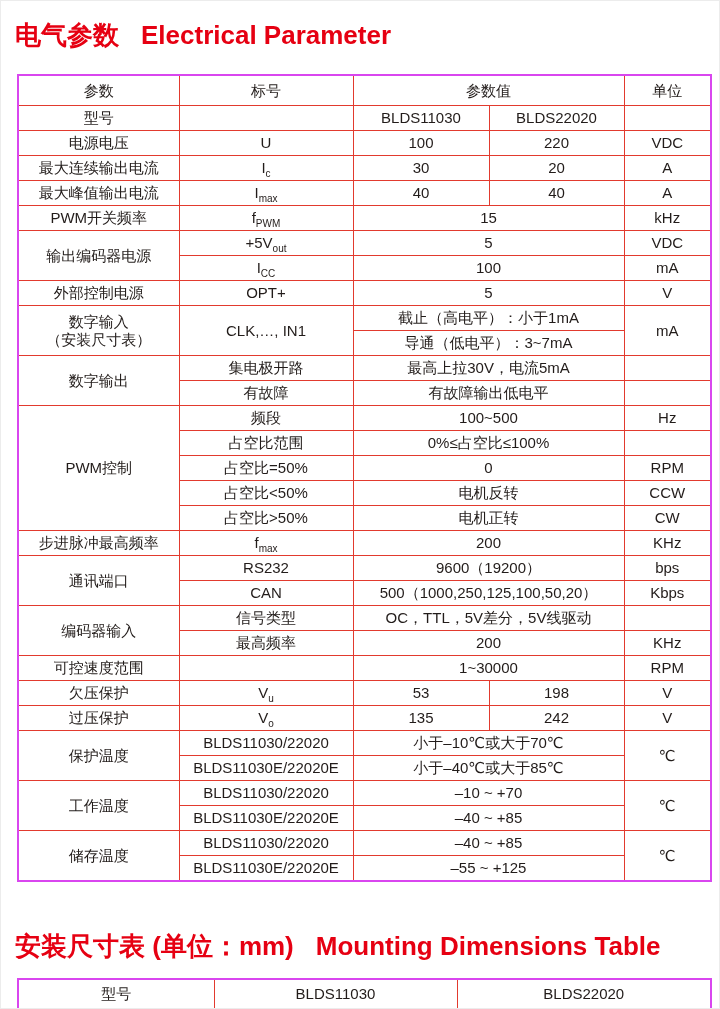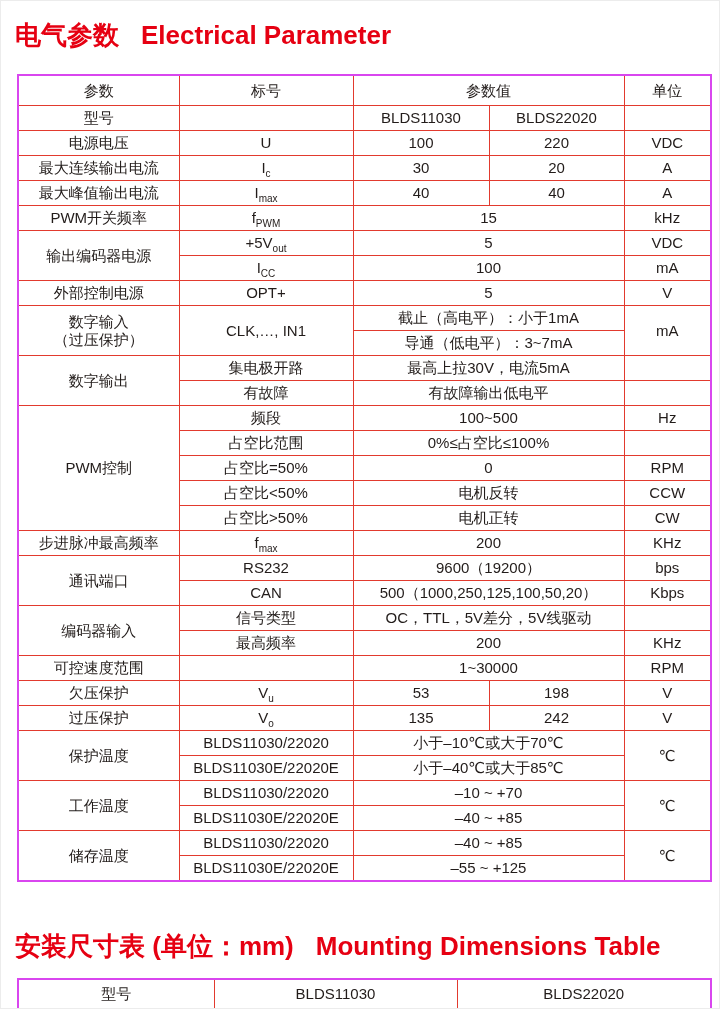--- a/index.html
+++ b/index.html
@@ -110,21 +110,21 @@
   </tr>
   <tr>
     <td>外部控制电源</td>
     <td>OPT+</td>
     <td colspan="2">5</td>
     <td>V</td>
   </tr>
   <tr>
     <td rowspan="2">
           <div>数字输入</div>
-          <div>（过压保护）</div>
+          <div>（安装尺寸表）</div>
         </td>
     <td rowspan="2">CLK,…, IN1</td>
     <td colspan="2">截止（高电平）：小于1mA</td>
     <td rowspan="2">mA</td>
   </tr>
   <tr>
     <td colspan="2">导通（低电平）：3~7mA</td>
   </tr>
   <tr>
     <td rowspan="2">数字输出</td>

